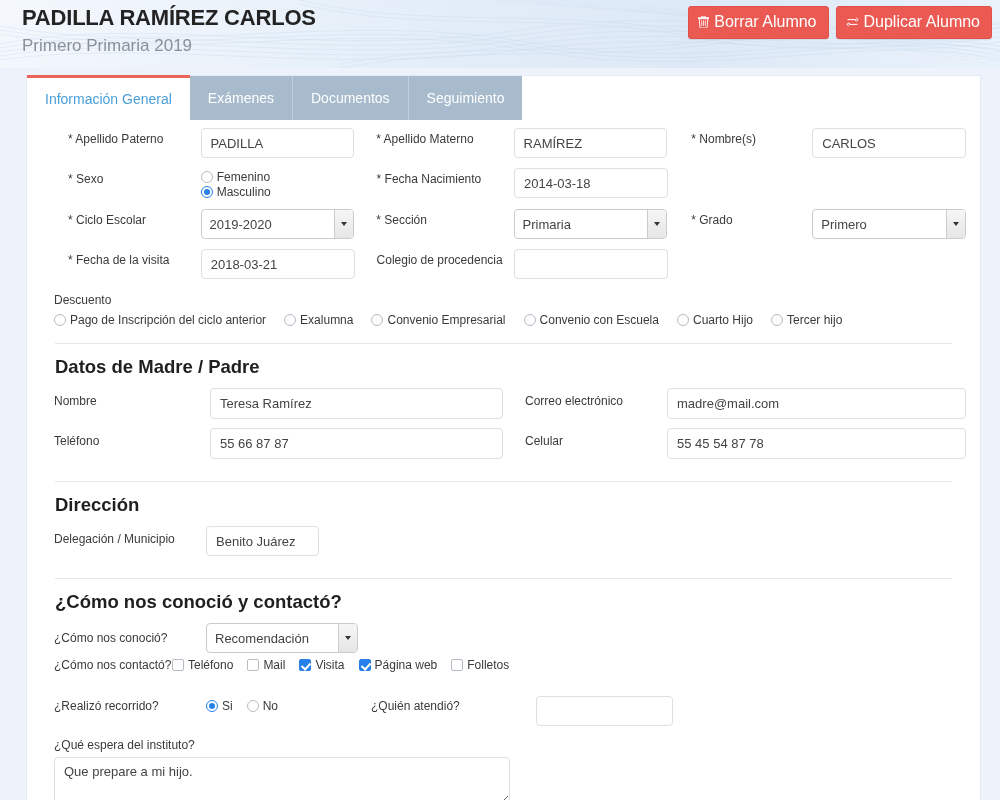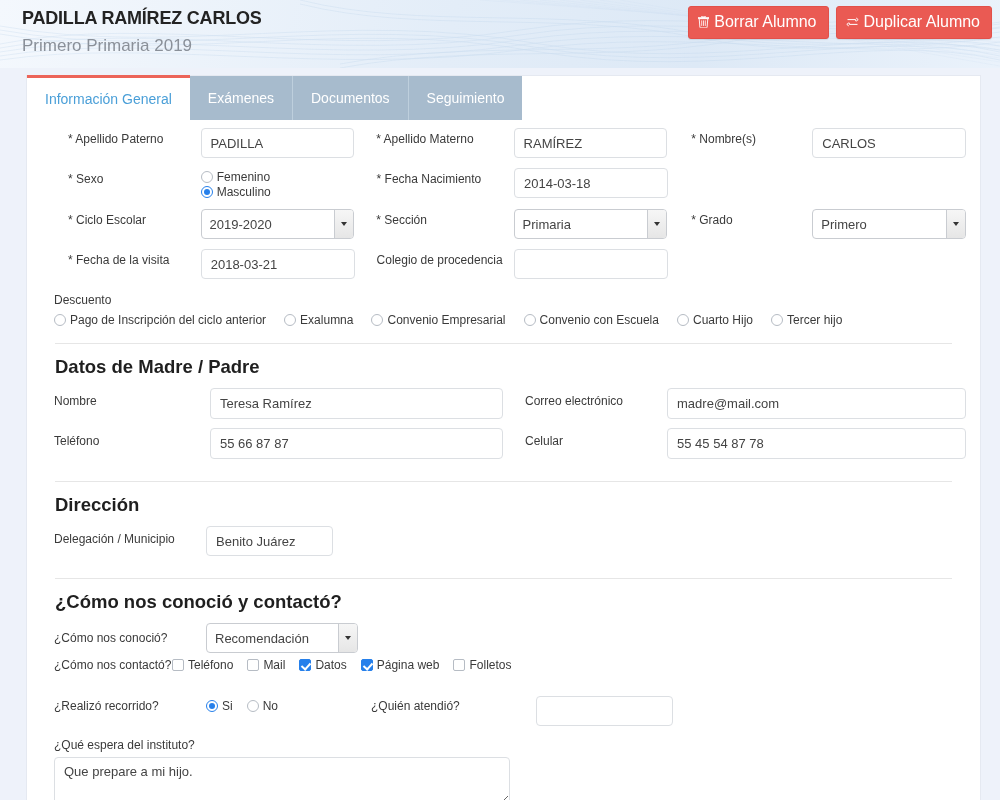--- a/index.html
+++ b/index.html
@@ -14,21 +14,21 @@
   
   .header {
     position: relative;
     height: 68px;
     background: linear-gradient(100deg, #f4f8fd 0%, #e3edf8 45%, #dde9f6 70%, #eaf2fb 100%);
     overflow: hidden;
   }
   .header-waves { position: absolute; inset: 0; width: 100%; height: 100%; }
   .header-text { position: absolute; left: 22px; top: 2px; }
   .page-title {
-    font-size: 18px;
+    font-size: 22px;
     font-weight: bold;
     color: #232323;
     letter-spacing: -0.2px;
     line-height: 32px;
     margin: 0;
     white-space: nowrap;
   }
   .page-subtitle {
     font-size: 17px;
     color: #8a9099;
@@ -438,21 +438,21 @@
         <input class="txt" style="height: 31px;" value="55 45 54 87 78">
       </div>
     </div>
 
     <div class="divider" style="margin-top:22px"></div>
 
     <div class="sec-head">Dirección</div>
 
     <div class="row">
       <div class="w-lbl" style="width:165px">Delegación / Municipio</div>
-      <div style="width:127px">
+      <div style="width:113px">
         <input class="txt" value="Benito Juárez" style="">
       </div>
     </div>
 
     <div class="divider" style="margin-top:22px"></div>
 
     <div class="sec-head">¿Cómo nos conoció y contactó?</div>
 
     <div class="row">
       <div class="w-lbl" style="width:165px;padding-top:8px">¿Cómo nos conoció?</div>
@@ -474,21 +474,21 @@
         <label class="opt">
           <span class="check"></span>
           <span>Teléfono</span>
         </label>
         <label class="opt">
           <span class="check"></span>
           <span>Mail</span>
         </label>
         <label class="opt">
           <span class="check on"></span>
-          <span>Datos</span>
+          <span>Visita</span>
         </label>
         <label class="opt">
           <span class="check on"></span>
           <span>Página web</span>
         </label>
         <label class="opt">
           <span class="check"></span>
           <span>Folletos</span>
         </label>
       </div>

